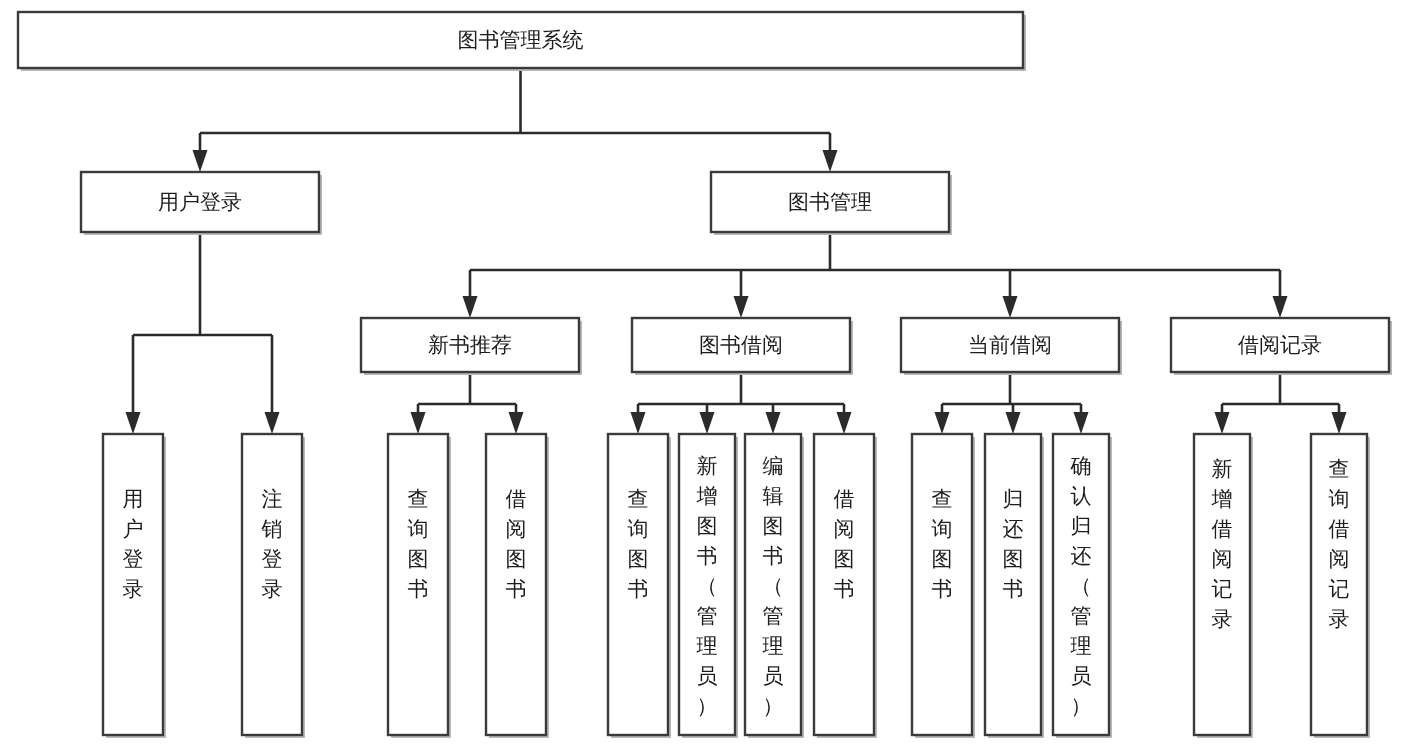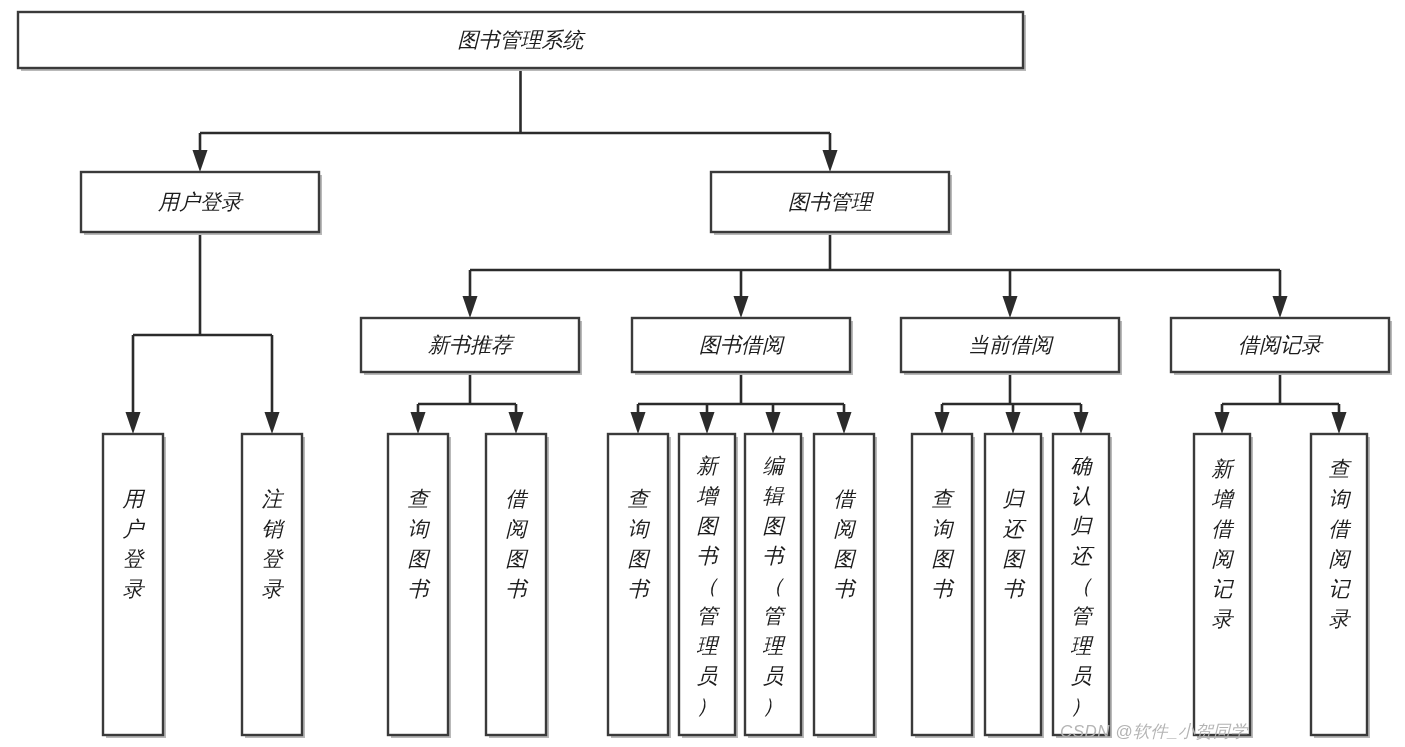--- a/index.html
+++ b/index.html
@@ -12,21 +12,20 @@
     width: 1405px;
     height: 747px;
     font-family: "Liberation Sans", "DejaVu Sans", sans-serif;
     overflow: hidden;
     position: relative;
   }
   #diagram-root {
     position: relative;
     width: 1256px;
     height: 747px;
-    font-style: italic;
   }
   svg.diagram-canvas {
     position: absolute;
     top: 0;
     left: 0;
     width: 1405px;
     height: 747px;
     display: block;
   }
   .node-box {
@@ -229,14 +228,13 @@
           <rect x="1194" y="434" width="56" height="301" class="node-box"></rect>
           <text class="node-label-v" x="1222" y="469.5"><tspan x="1222" y="469.5">新</tspan><tspan x="1222" y="499.5">增</tspan><tspan x="1222" y="529.5">借</tspan><tspan x="1222" y="559.5">阅</tspan><tspan x="1222" y="589.5">记</tspan><tspan x="1222" y="619.5">录</tspan></text>
         </g>
         <g>
           <rect x="1314" y="437" width="56" height="301" class="node-box-shadow"></rect>
           <rect x="1311" y="434" width="56" height="301" class="node-box"></rect>
           <text class="node-label-v" x="1339" y="469.5"><tspan x="1339" y="469.5">查</tspan><tspan x="1339" y="499.5">询</tspan><tspan x="1339" y="529.5">借</tspan><tspan x="1339" y="559.5">阅</tspan><tspan x="1339" y="589.5">记</tspan><tspan x="1339" y="619.5">录</tspan></text>
         </g>
       </g>
   </svg>
-  <div class="watermark-text">CSDN @软件_小贺同学</div>
 </div>
 
 </body></html>

